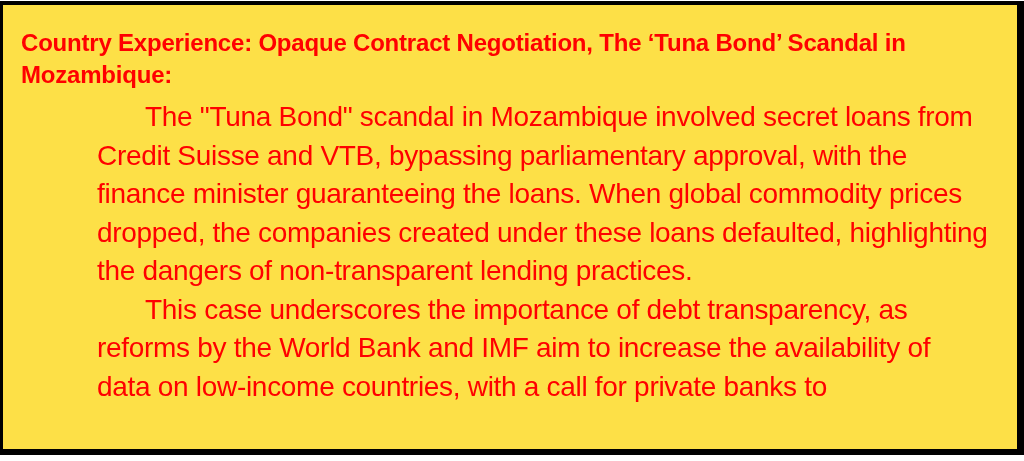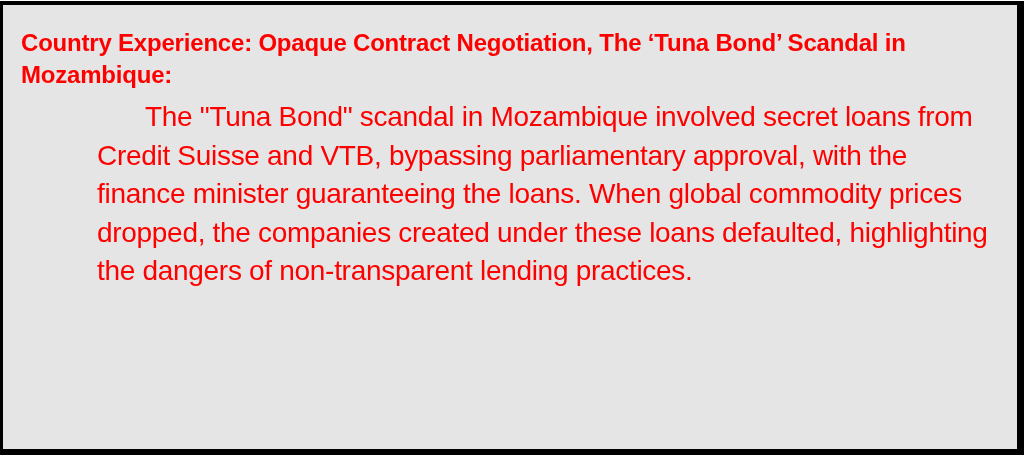--- a/index.html
+++ b/index.html
@@ -38,18 +38,19 @@
     font-size: 28px;
     line-height: 38.5px;
     letter-spacing: -0.3px;
     text-indent: 48px;
     font-weight: normal;
   }
 </style>
 </head>
 <body>
 
-<div class="frame" style="border-color: rgb(0, 0, 0); background: #e5e5e5; color: rgb(255, 0, 0);">
+<div class="frame" style="border-color: rgb(0, 0, 0); background: #fde047; color: rgb(255, 0, 0);">
   <h1 class="doc-heading">Country Experience: Opaque Contract Negotiation, The ‘Tuna Bond’ Scandal in Mozambique:</h1>
   <div class="doc-body">
     <p class="doc-paragraph">The "Tuna Bond" scandal in Mozambique involved secret loans from Credit Suisse and VTB, bypassing parliamentary approval, with the finance minister guaranteeing the loans. When global commodity prices dropped, the companies created under these loans defaulted, highlighting the dangers of non-transparent lending practices.</p>
+    <p class="doc-paragraph">This case underscores the importance of debt transparency, as reforms by the World Bank and IMF aim to increase the availability of data on low-income countries, with a call for private banks to</p>
   </div>
 </div>
 
 </body></html>

